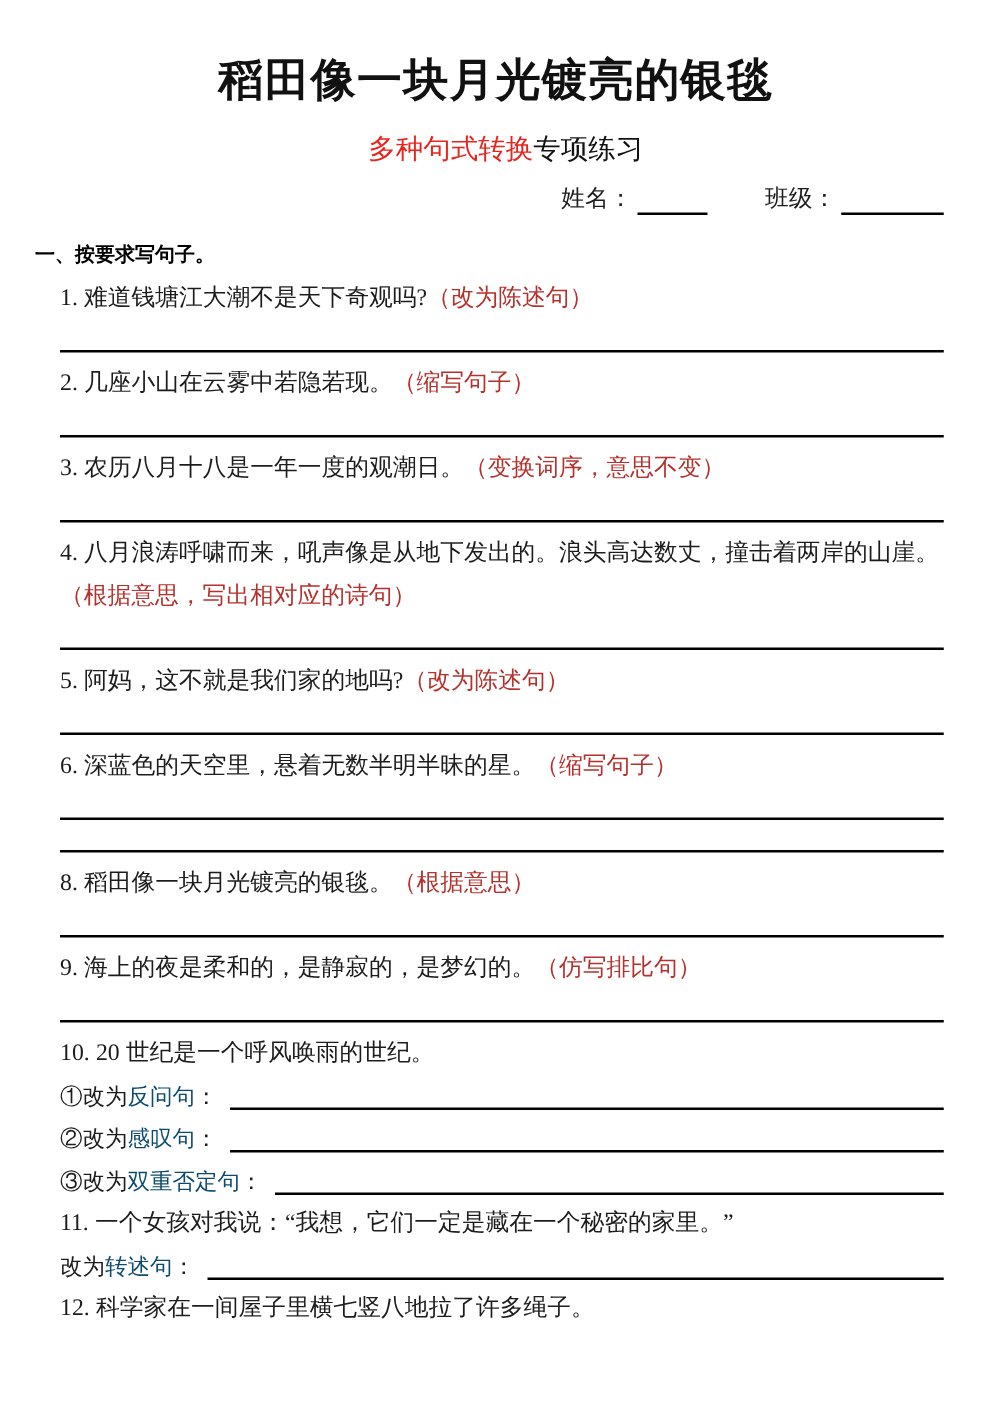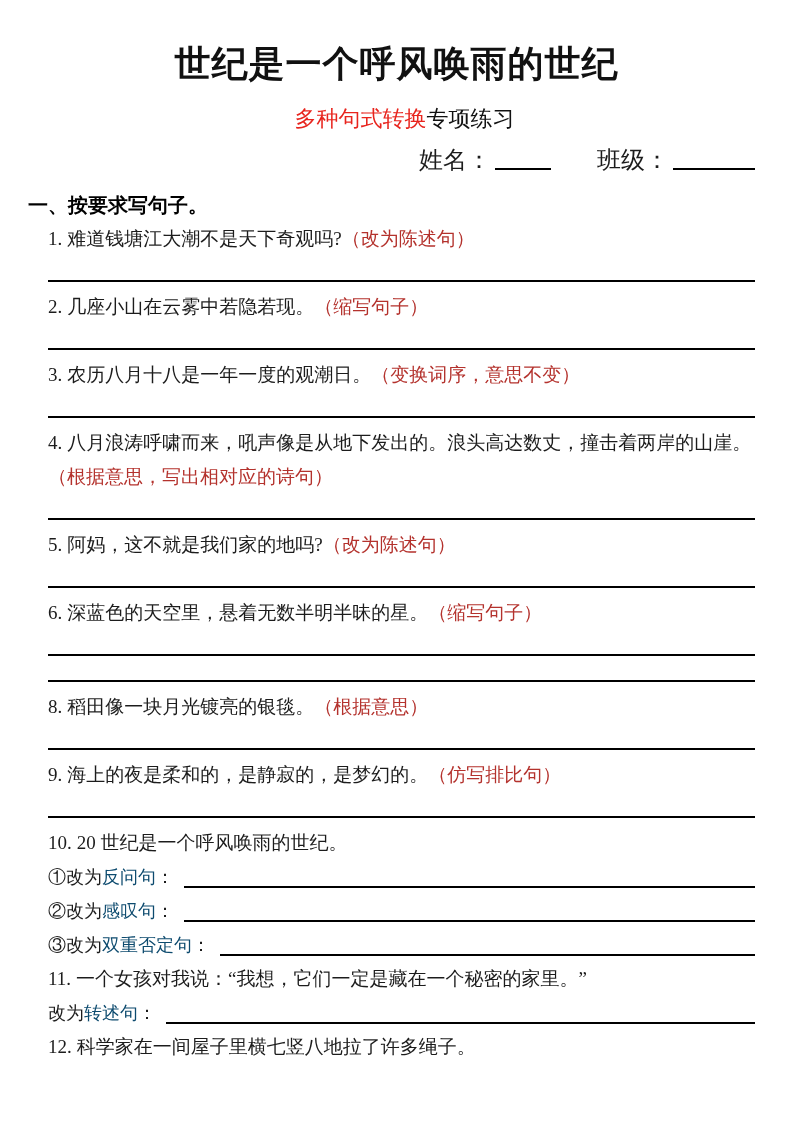--- a/index.html
+++ b/index.html
@@ -29,39 +29,39 @@
     font-size: 22px;
     line-height: 26px;
     margin-top: 20px;
     color: #111;
     padding-left: 16px;
   }
   .doc-subtitle .red-part { color: #e8241d; }
   .name-row {
     display: flex;
     justify-content: flex-end;
-    align-items: flex-start;
+    align-items: flex-end;
     padding-right: 38px;
     margin-top: 16px;
-    font-size: 24px;
+    font-size: 19px;
     line-height: 24px;
   }
   .write-slot {
     display: inline-block;
     border-bottom: 2px solid #000;
     height: 20px;
     margin-left: 4px;
   }
   .slot-name { width: 56px; }
   .slot-class { width: 82px; }
   .label-class { margin-left: 46px; }
   .section-heading {
     font-family: "Liberation Sans", "DejaVu Sans", sans-serif;
     font-weight: 700;
-    font-size: 20px;
+    font-size: 16px;
     line-height: 26px;
     margin: 20px 0 4px 28px;
     color: #000;
   }
   .content {
     padding: 0 38px 0 48px;
   }
   .q-text {
     font-size: 19px;
     line-height: 34px;
@@ -88,21 +88,21 @@
     align-self: flex-end;
     margin-bottom: 6px;
     margin-left: 10px;
   }
 </style>
 </head>
 <body>
 
 <div class="page">
 
-  <div class="doc-title">世纪是一个呼风唤雨的世纪</div>
+  <div class="doc-title">稻田像一块月光镀亮的银毯</div>
 
   <div class="doc-subtitle">
     <span class="red-part">多种句式转换</span><span>专项练习</span>
   </div>
 
   <div class="name-row">
     <span>姓名：</span>
     <span class="write-slot slot-name"></span>
     <span class="label-class">班级：</span>
     <span class="write-slot slot-class"></span>

